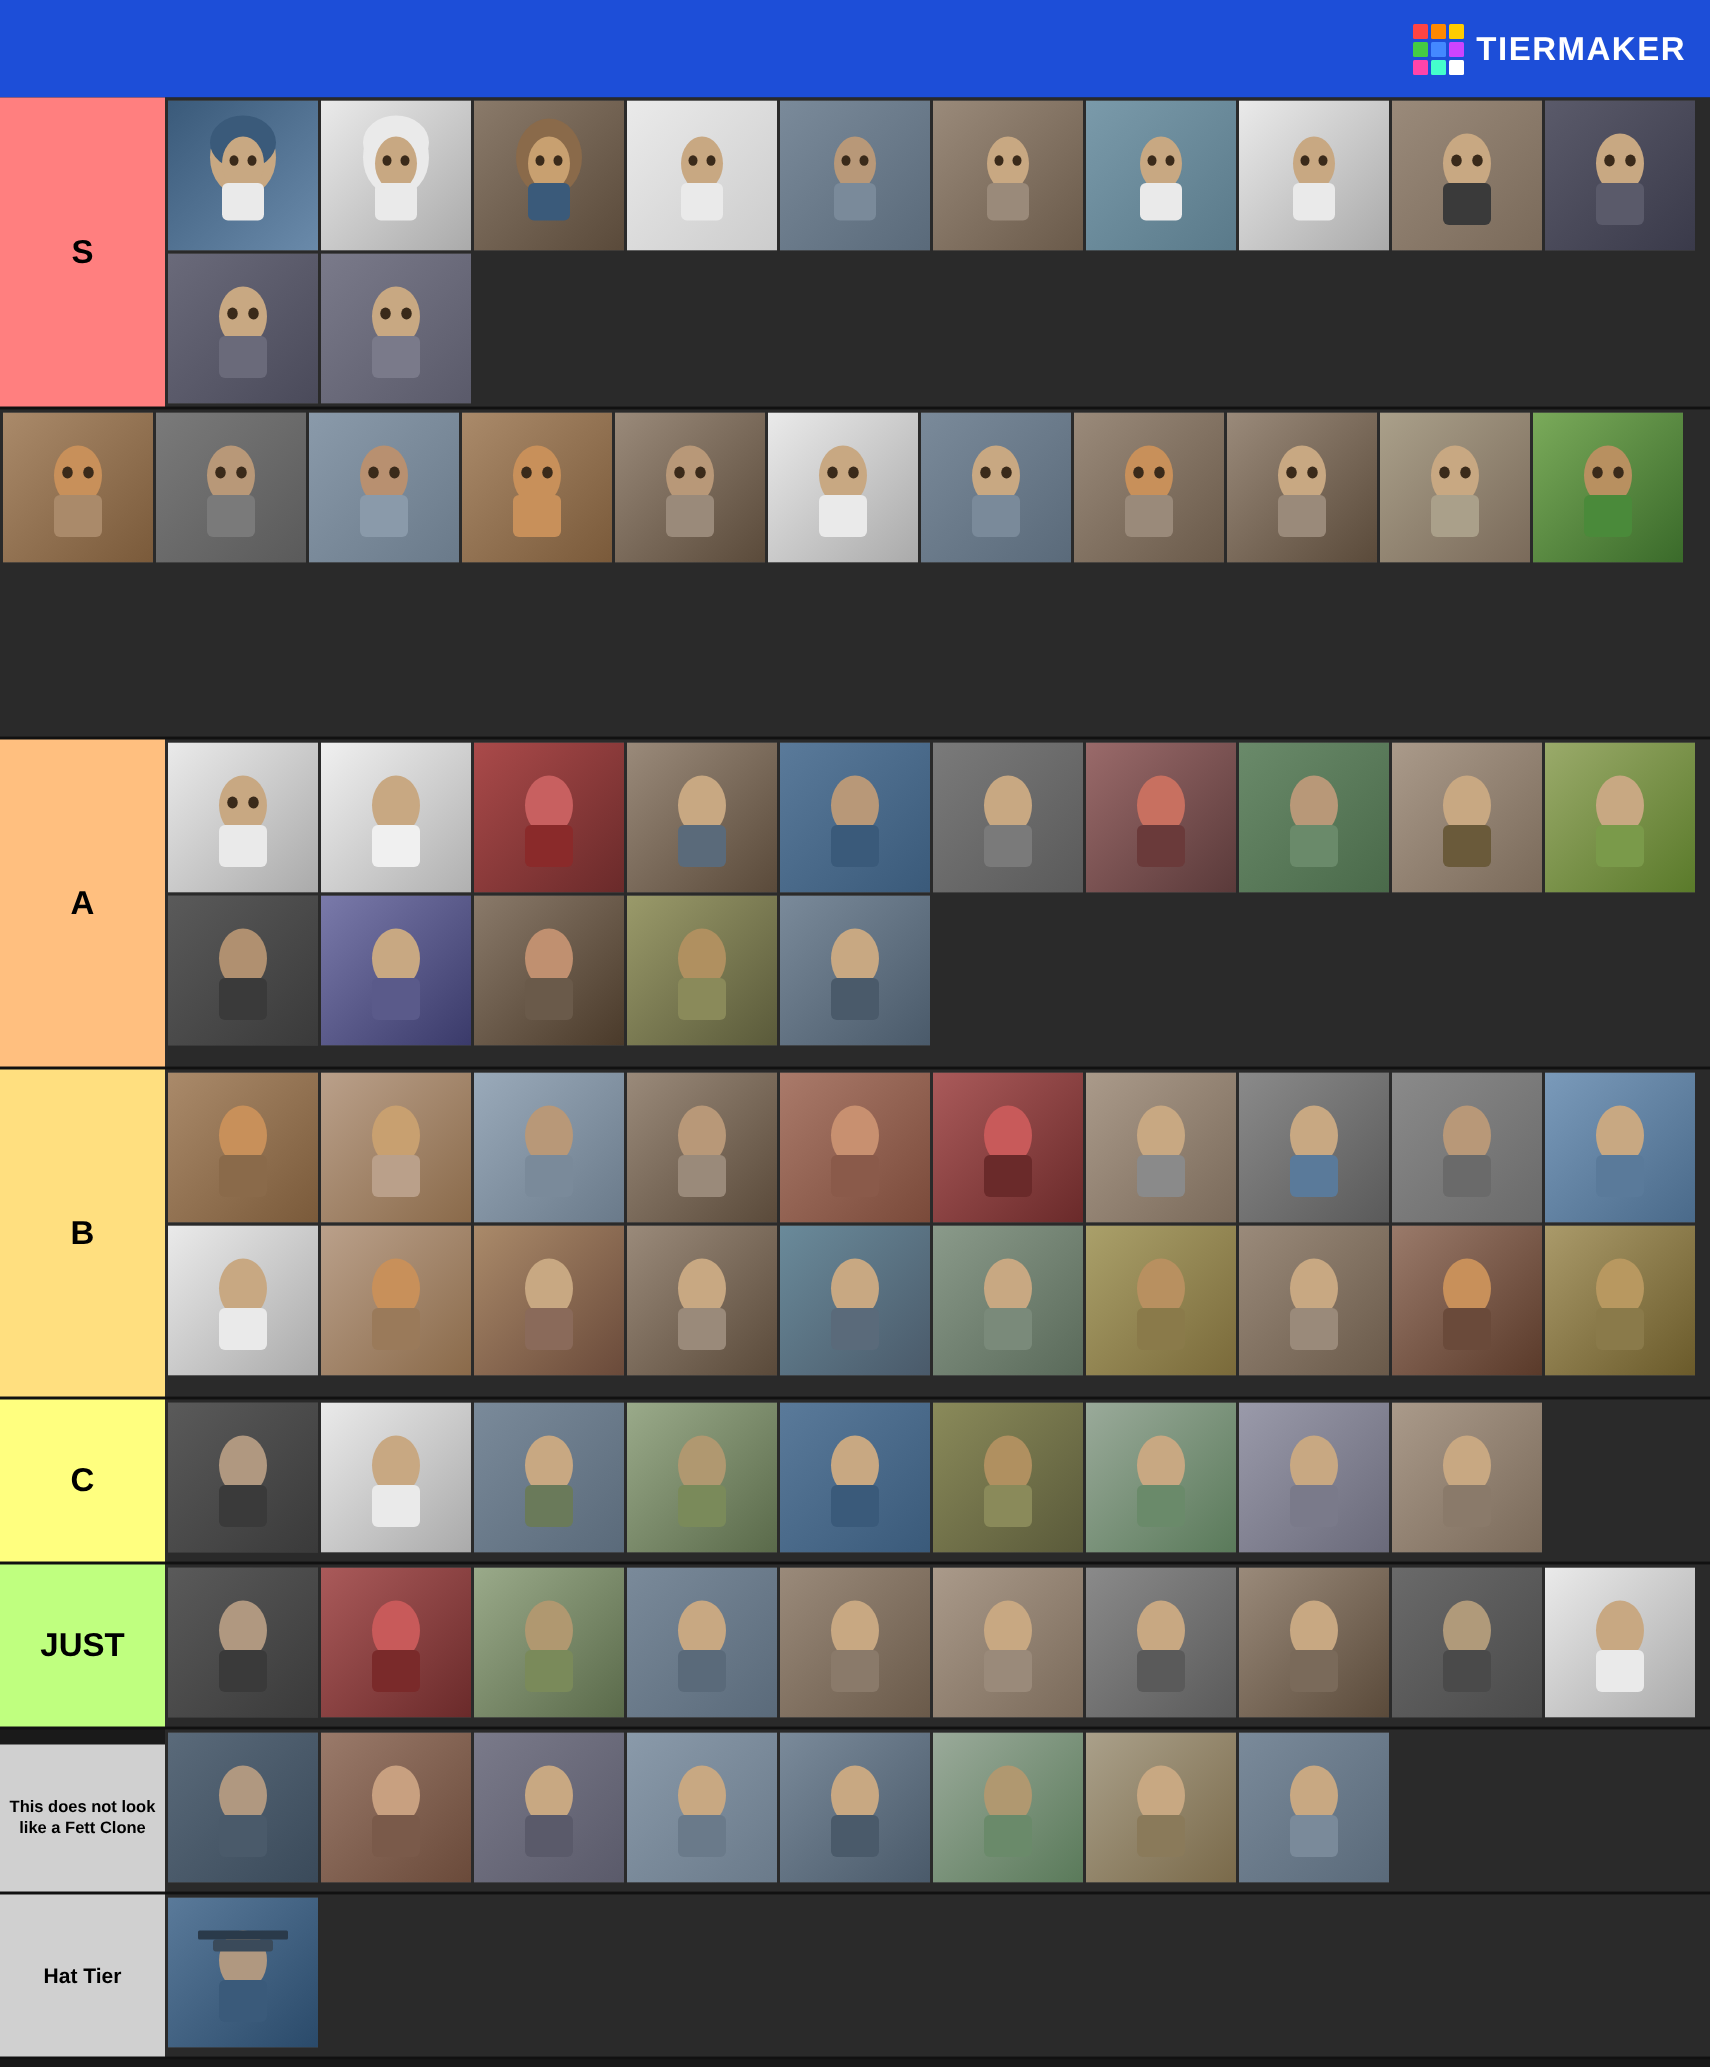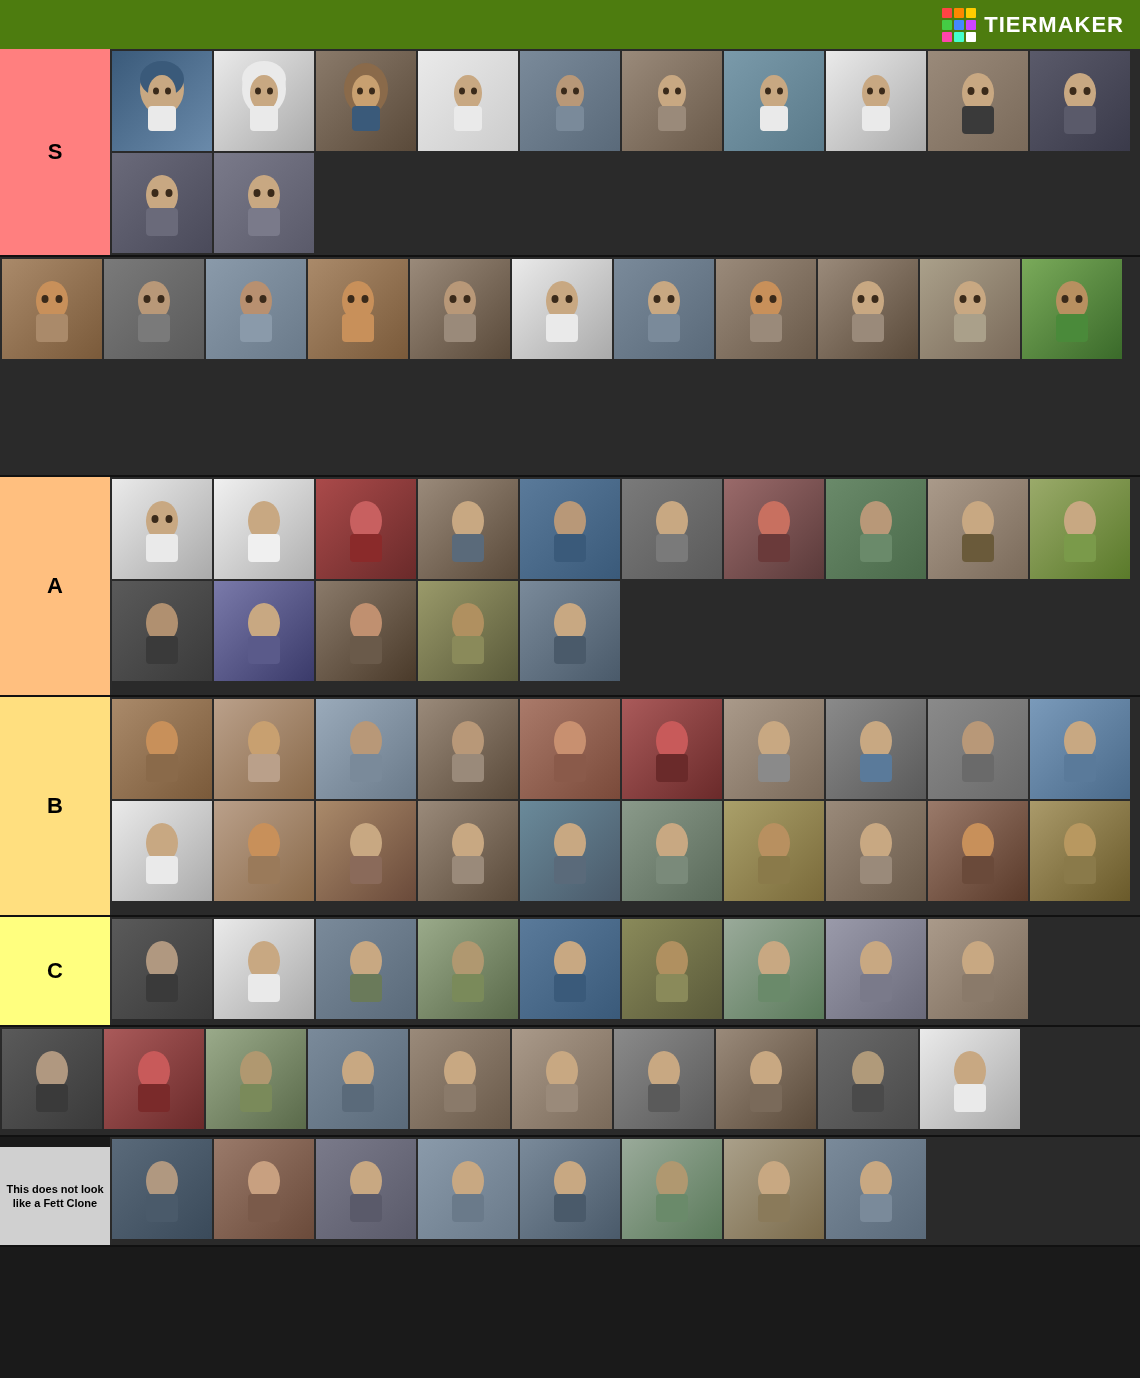--- a/index.html
+++ b/index.html
@@ -4,26 +4,26 @@
   <style>
     * { margin: 0; padding: 0; box-sizing: border-box; }
     body {
       background: #1a1a1a;
       font-family: Arial, sans-serif;
       width: 1140px;
       min-height: 1378px;
     }
 
     .header {
-      background: #4d7c0f;
+      background: #1d4ed8;
       display: flex;
       align-items: center;
       justify-content: flex-end;
       padding: 8px 16px;
-      height: 49px;
+      height: 65px;
     }
 
     .tiermaker-logo {
       display: flex;
       align-items: center;
       gap: 8px;
     }
 
     .logo-grid {
       display: grid;
@@ -611,20 +611,23 @@
       <div class="char-card">
           <div class="char-face" style="background:linear-gradient(135deg,#aa9a8a,#7a6a5a);"><svg viewBox="0 0 100 100" xmlns="http://www.w3.org/2000/svg">
               <ellipse cx="50" cy="42" rx="16" ry="20" fill="#c8a882"></ellipse>
               <rect x="34" y="55" width="32" height="28" rx="4" fill="#8a7a6a"></rect>
             </svg></div>
         </div>
     </div>
   </div>
 
   <div class="tier-row" style="min-height:110px">
+    <div class="tier-label tier-just">
+      <span>JUST</span>
+    </div>
     <div class="tier-content">
       <div class="char-card">
           <div class="char-face" style="background:linear-gradient(135deg,#5a5a5a,#3a3a3a);"><svg viewBox="0 0 100 100" xmlns="http://www.w3.org/2000/svg">
               <ellipse cx="50" cy="42" rx="16" ry="20" fill="#b09880"></ellipse>
               <rect x="34" y="55" width="32" height="28" rx="4" fill="#3a3a3a"></rect>
             </svg></div>
         </div>
       <div class="char-card">
           <div class="char-face" style="background:linear-gradient(135deg,#aa5a5a,#6a2a2a);"><svg viewBox="0 0 100 100" xmlns="http://www.w3.org/2000/svg">
               <ellipse cx="50" cy="42" rx="16" ry="20" fill="#c85a5a"></ellipse>
@@ -731,14 +734,29 @@
         </div>
       <div class="char-card">
           <div class="char-face" style="background:linear-gradient(135deg,#7a8a9a,#5a6a7a);"><svg viewBox="0 0 100 100" xmlns="http://www.w3.org/2000/svg">
               <ellipse cx="50" cy="42" rx="16" ry="20" fill="#c8a882"></ellipse>
               <rect x="34" y="55" width="32" height="28" rx="4" fill="#7a8a9a"></rect>
             </svg></div>
         </div>
     </div>
   </div>
 
+  <div class="tier-row" style="min-height:110px">
+    <div class="tier-label tier-hat" style="font-size:14px;">
+      <span>Hat Tier</span>
+    </div>
+    <div class="tier-content">
+      <div class="char-card">
+          <div class="char-face" style="background:linear-gradient(135deg,#5a7a9a,#2a4a6a);"><svg viewBox="0 0 100 100" xmlns="http://www.w3.org/2000/svg">
+              <ellipse cx="50" cy="42" rx="16" ry="20" fill="#b09880"></ellipse>
+              <rect x="34" y="55" width="32" height="28" rx="4" fill="#3a5a7a"></rect>
+              <rect x="30" y="28" width="40" height="8" rx="2" fill="#3a4a5a"></rect>
+              <rect x="20" y="22" width="60" height="6" rx="1" fill="#2a3a4a"></rect>
+            </svg></div>
+        </div>
+    </div>
+  </div>
 
 </div>
 
 </body></html>

